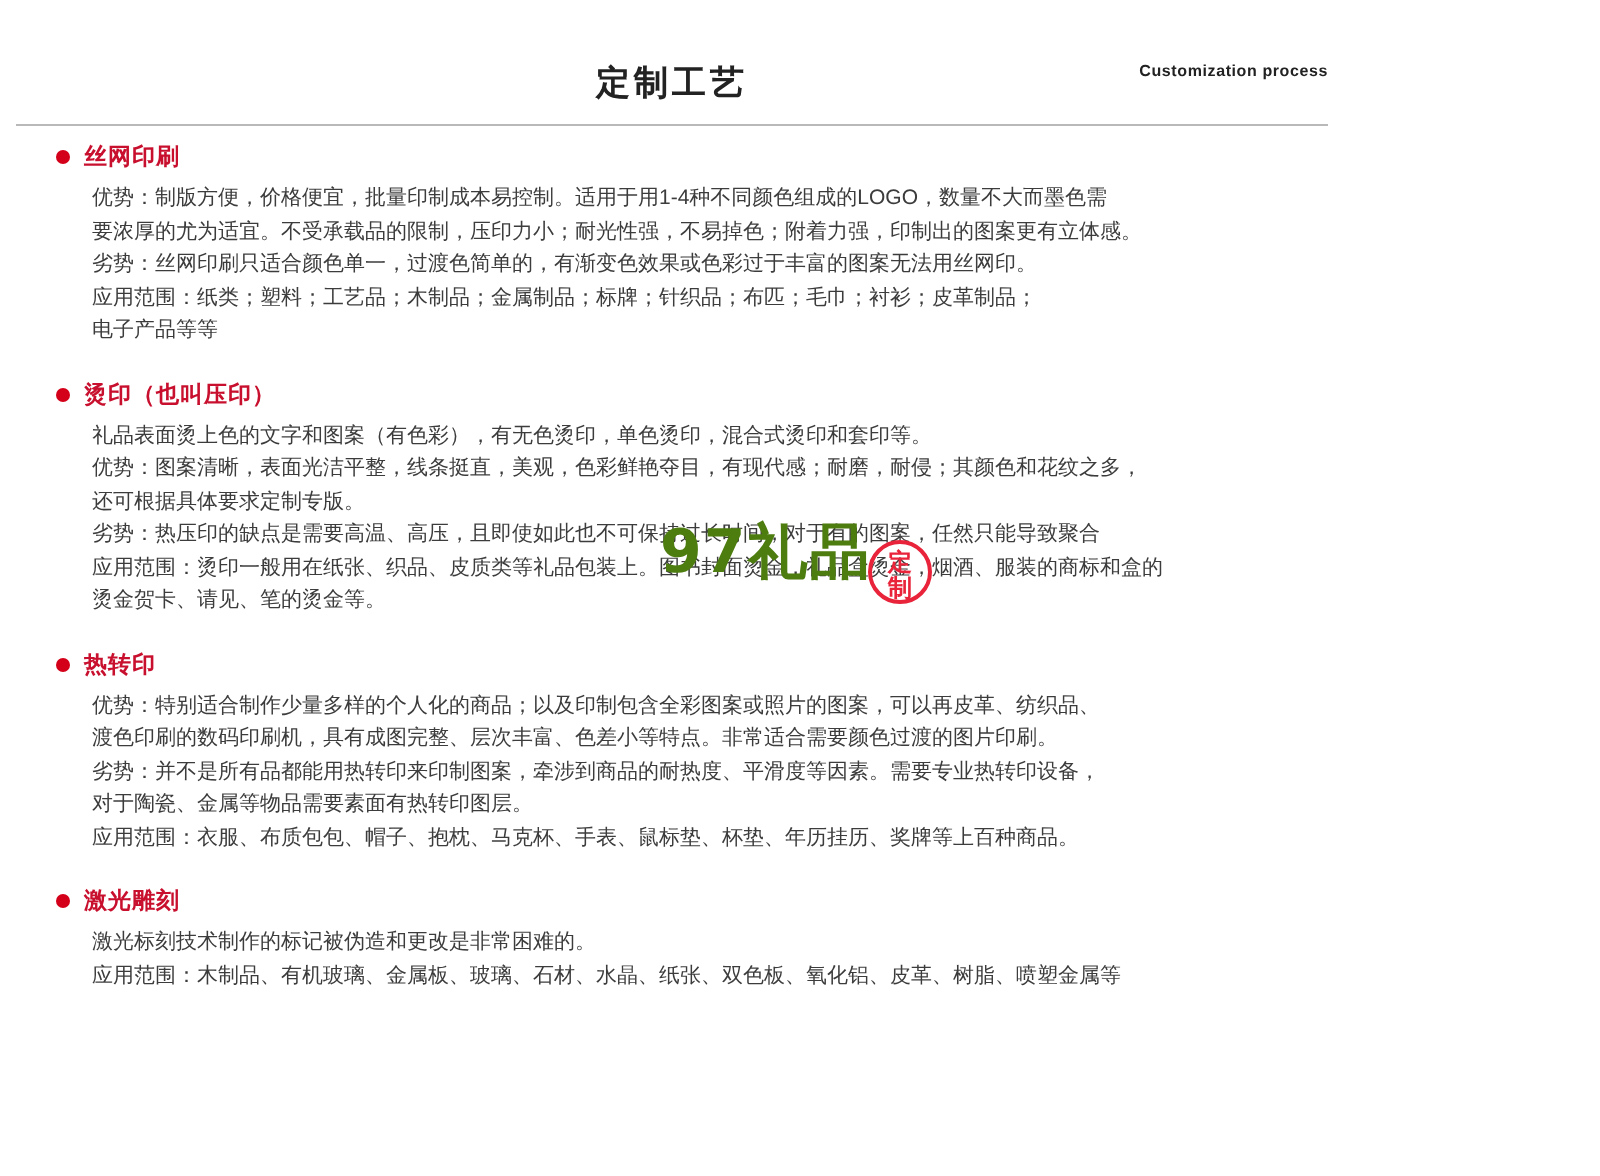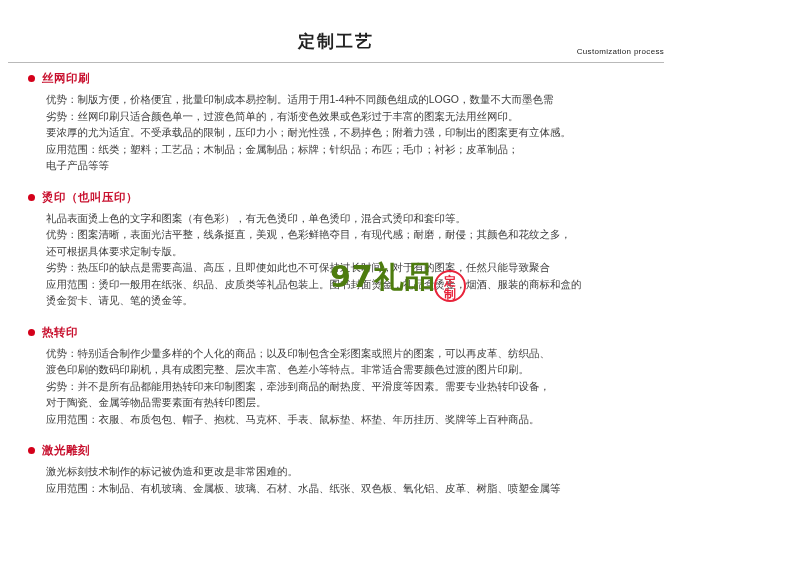--- a/index.html
+++ b/index.html
@@ -28,23 +28,23 @@
   }
   .header-title {
     font-size: 17px;
     font-weight: bold;
     color: #222;
     letter-spacing: 2px;
   }
   .header-sub {
     position: absolute;
     right: 8px;
-    top: 47px;
+    top: 31px;
     font-size: 8px;
-    font-weight: normal;
+    font-weight: bold;
     color: #222;
     letter-spacing: 0.3px;
   }
   .header-rule {
     position: absolute;
     left: 8px;
     right: 8px;
     top: 62px;
     height: 1px;
     background: #b9b9b9;
@@ -126,22 +126,22 @@
   </div>
 
   <div class="content">
 
     <div class="section">
       <div class="section-head">
         <span class="bullet"></span>
         <span class="section-title">丝网印刷</span>
       </div>
       <p class="para">优势：制版方便，价格便宜，批量印制成本易控制。适用于用1-4种不同颜色组成的LOGO，数量不大而墨色需</p>
+      <p class="para">要浓厚的尤为适宜。不受承载品的限制，压印力小；耐光性强，不易掉色；附着力强，印制出的图案更有立体感。</p>
       <p class="para">劣势：丝网印刷只适合颜色单一，过渡色简单的，有渐变色效果或色彩过于丰富的图案无法用丝网印。</p>
-      <p class="para">要浓厚的尤为适宜。不受承载品的限制，压印力小；耐光性强，不易掉色；附着力强，印制出的图案更有立体感。</p>
       <p class="para">应用范围：纸类；塑料；工艺品；木制品；金属制品；标牌；针织品；布匹；毛巾；衬衫；皮革制品；</p>
       <p class="para">电子产品等等</p>
     </div>
 
     <div class="section">
       <div class="section-head">
         <span class="bullet"></span>
         <span class="section-title">烫印（也叫压印）</span>
       </div>
       <p class="para">礼品表面烫上色的文字和图案（有色彩），有无色烫印，单色烫印，混合式烫印和套印等。</p>

